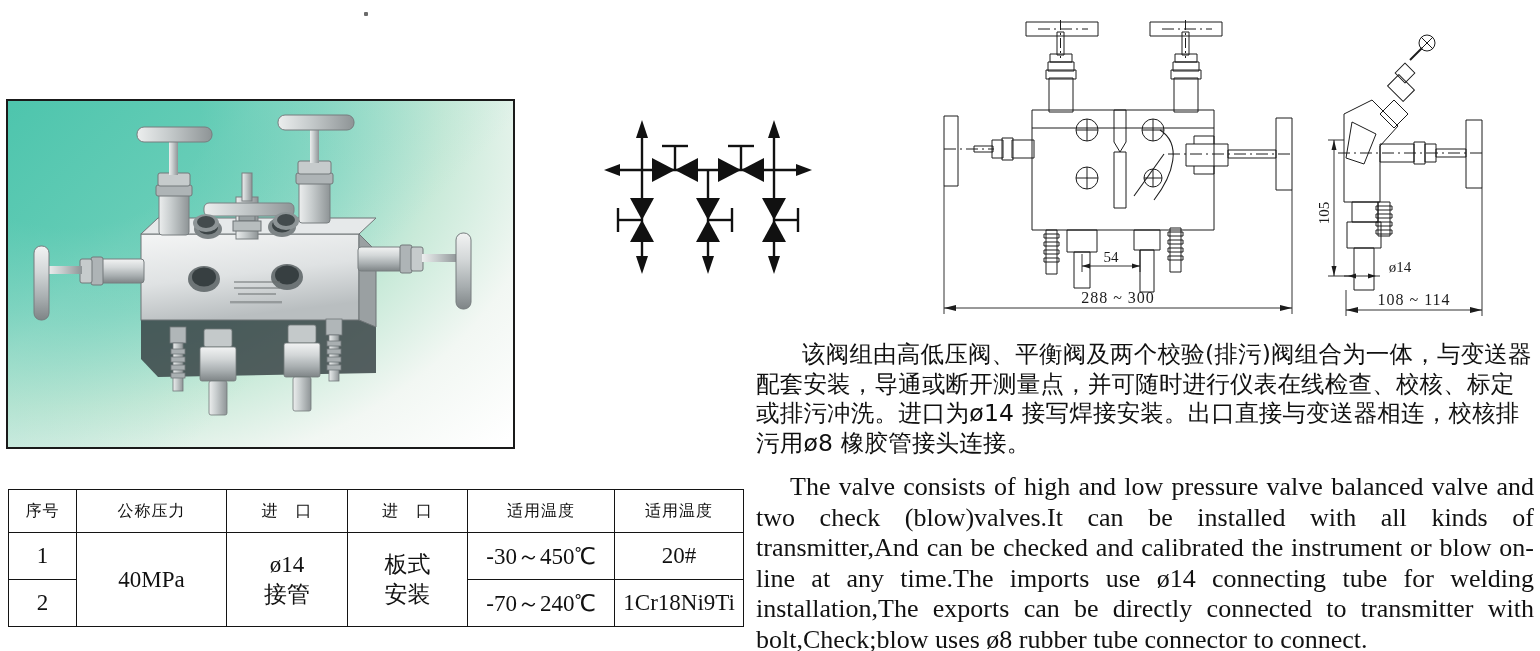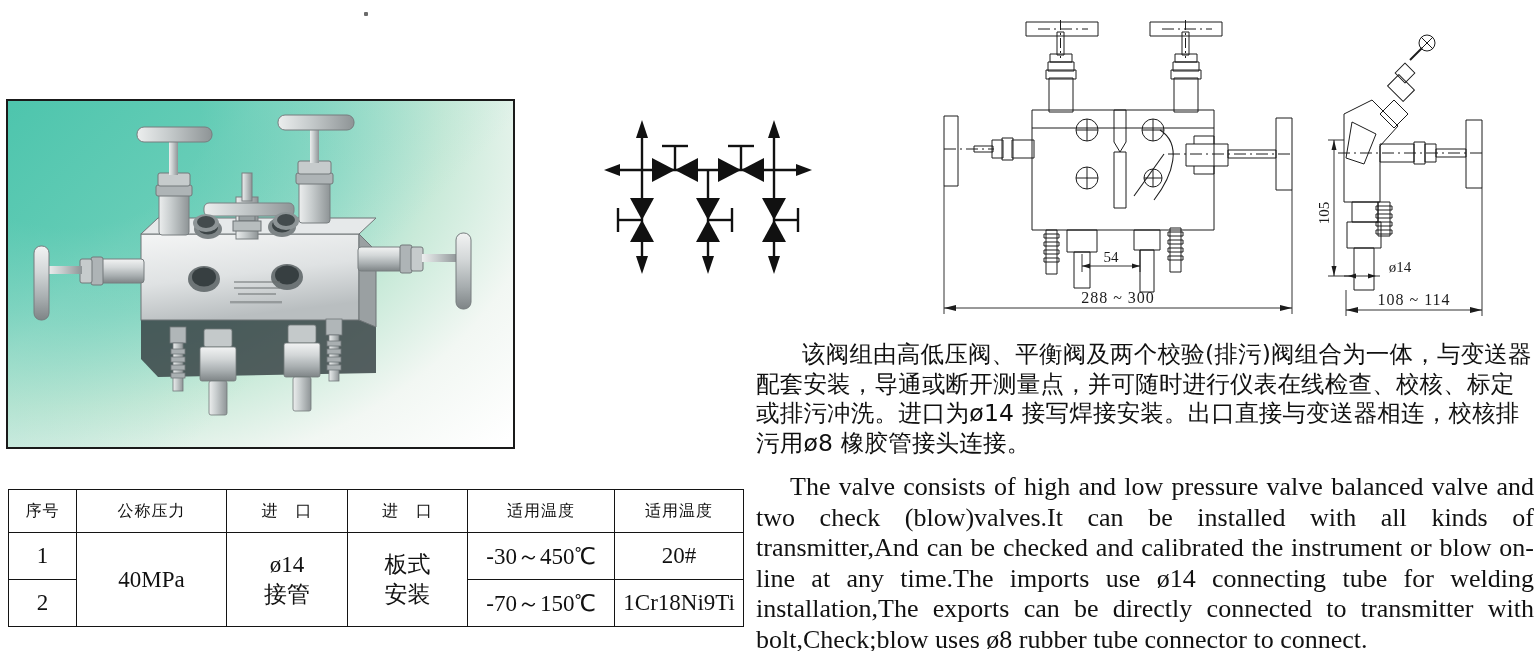--- a/index.html
+++ b/index.html
@@ -430,21 +430,21 @@
           </td>
           <td rowspan="2" class="two-line">
             <div>板式</div>
             <div>安装</div>
           </td>
           <td>-30～450℃</td>
           <td>20#</td>
         </tr>
         <tr>
           <td>2</td>
-          <td>-70～150℃</td>
+          <td>-70～240℃</td>
           <td class="mat-small">1Cr18Ni9Ti</td>
         </tr>
       </tbody>
     </table>
   </div>
 
   <div class="text-col">
     <p class="cn">该阀组由高低压阀、平衡阀及两个校验(排污)阀组合为一体，与变送器配套安装，导通或断开测量点，并可随时进行仪表在线检查、校核、标定或排污冲洗。进口为ø14 接写焊接安装。出口直接与变送器相连，校核排污用ø8 橡胶管接头连接。</p>
     <p class="en">The valve consists of high and low pressure valve balanced valve and two check (blow)valves.It can be installed with all kinds of transmitter,And can be checked and calibrated the instrument or blow on-line at any time.The imports use ø14 connecting tube for welding installation,The exports can be directly connected to transmitter with bolt,Check;blow uses ø8 rubber tube connector to connect.</p>
   </div>

